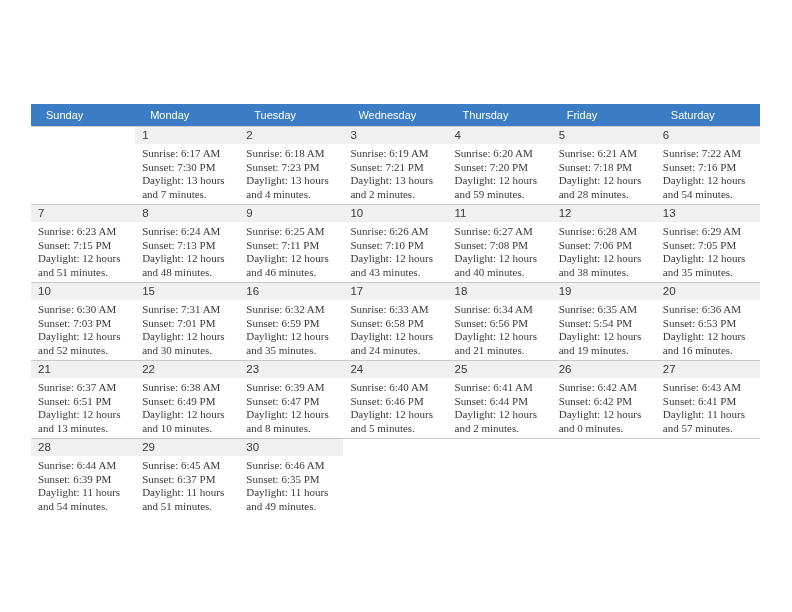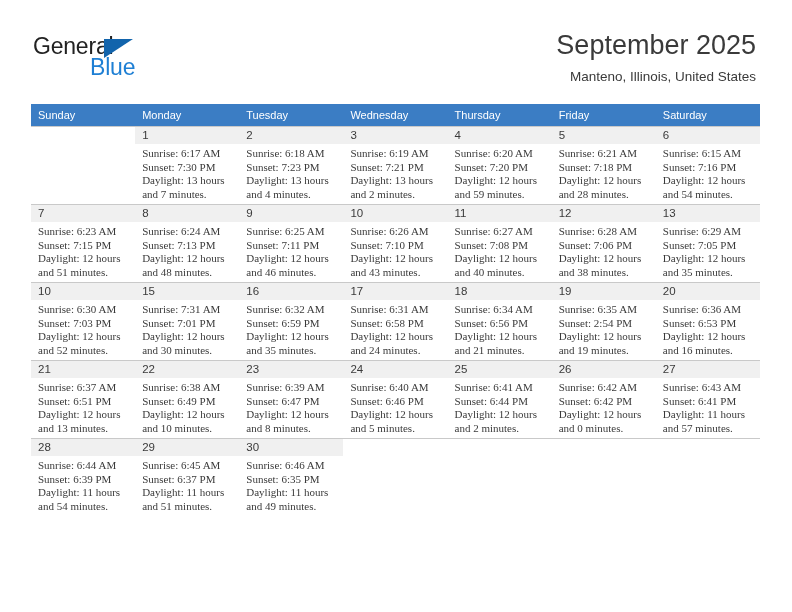--- a/index.html
+++ b/index.html
@@ -92,21 +92,21 @@
     width: 729px;
     border-collapse: collapse;
     table-layout: fixed;
   }
   .calendar th {
     background: #3b7dc4;
     color: #ffffff;
     font-size: 11px;
     font-weight: normal;
     text-align: left;
-    padding: 5px 0 5px 7px;
+    padding: 5px 0 5px 15px;
     height: 11px;
     border: none;
   }
   .calendar td {
     width: 104.14px;
     height: 78px;
     vertical-align: top;
     padding: 0;
     border: none;
     background: #ffffff;
@@ -143,34 +143,20 @@
   }
   .cell.empty {
     border-top: 1px solid #c9c9c9;
   }
 </style>
 </head>
 <body>
 
 <div class="page">
 
-  <div class="header">
-
-    <div class="logo">
-      <span class="logo-general">General</span>
-      <span class="logo-triangle"></span>
-      <span class="logo-blue">Blue</span>
-    </div>
-
-    <div class="title-block">
-      <div class="month-title">September 2025</div>
-      <div class="location">Manteno, Illinois, United States</div>
-    </div>
-
-  </div>
 
   <table class="calendar">
     <thead>
       <tr>
         <th>Sunday</th>
         <th>Monday</th>
         <th>Tuesday</th>
         <th>Wednesday</th>
         <th>Thursday</th>
         <th>Friday</th>
@@ -236,21 +222,21 @@
                 <div>Sunset: 7:18 PM</div>
                 <div>Daylight: 12 hours</div>
                 <div>and 28 minutes.</div>
               </div>
             </div>
           </td>
           <td>
             <div class="cell filled">
               <div class="daynum-bar">6</div>
               <div class="cell-body">
-                <div>Sunrise: 6:15 AM</div>
+                <div>Sunrise: 7:22 AM</div>
                 <div>Sunset: 7:16 PM</div>
                 <div>Daylight: 12 hours</div>
                 <div>and 54 minutes.</div>
               </div>
             </div>
           </td>
         </tr>
         <tr>
           <td>
             <div class="cell filled">
@@ -361,21 +347,21 @@
                 <div>Sunset: 6:59 PM</div>
                 <div>Daylight: 12 hours</div>
                 <div>and 35 minutes.</div>
               </div>
             </div>
           </td>
           <td>
             <div class="cell filled">
               <div class="daynum-bar">17</div>
               <div class="cell-body">
-                <div>Sunrise: 6:31 AM</div>
+                <div>Sunrise: 6:33 AM</div>
                 <div>Sunset: 6:58 PM</div>
                 <div>Daylight: 12 hours</div>
                 <div>and 24 minutes.</div>
               </div>
             </div>
           </td>
           <td>
             <div class="cell filled">
               <div class="daynum-bar">18</div>
               <div class="cell-body">
@@ -384,21 +370,21 @@
                 <div>Daylight: 12 hours</div>
                 <div>and 21 minutes.</div>
               </div>
             </div>
           </td>
           <td>
             <div class="cell filled">
               <div class="daynum-bar">19</div>
               <div class="cell-body">
                 <div>Sunrise: 6:35 AM</div>
-                <div>Sunset: 2:54 PM</div>
+                <div>Sunset: 5:54 PM</div>
                 <div>Daylight: 12 hours</div>
                 <div>and 19 minutes.</div>
               </div>
             </div>
           </td>
           <td>
             <div class="cell filled">
               <div class="daynum-bar">20</div>
               <div class="cell-body">
                 <div>Sunrise: 6:36 AM</div>

